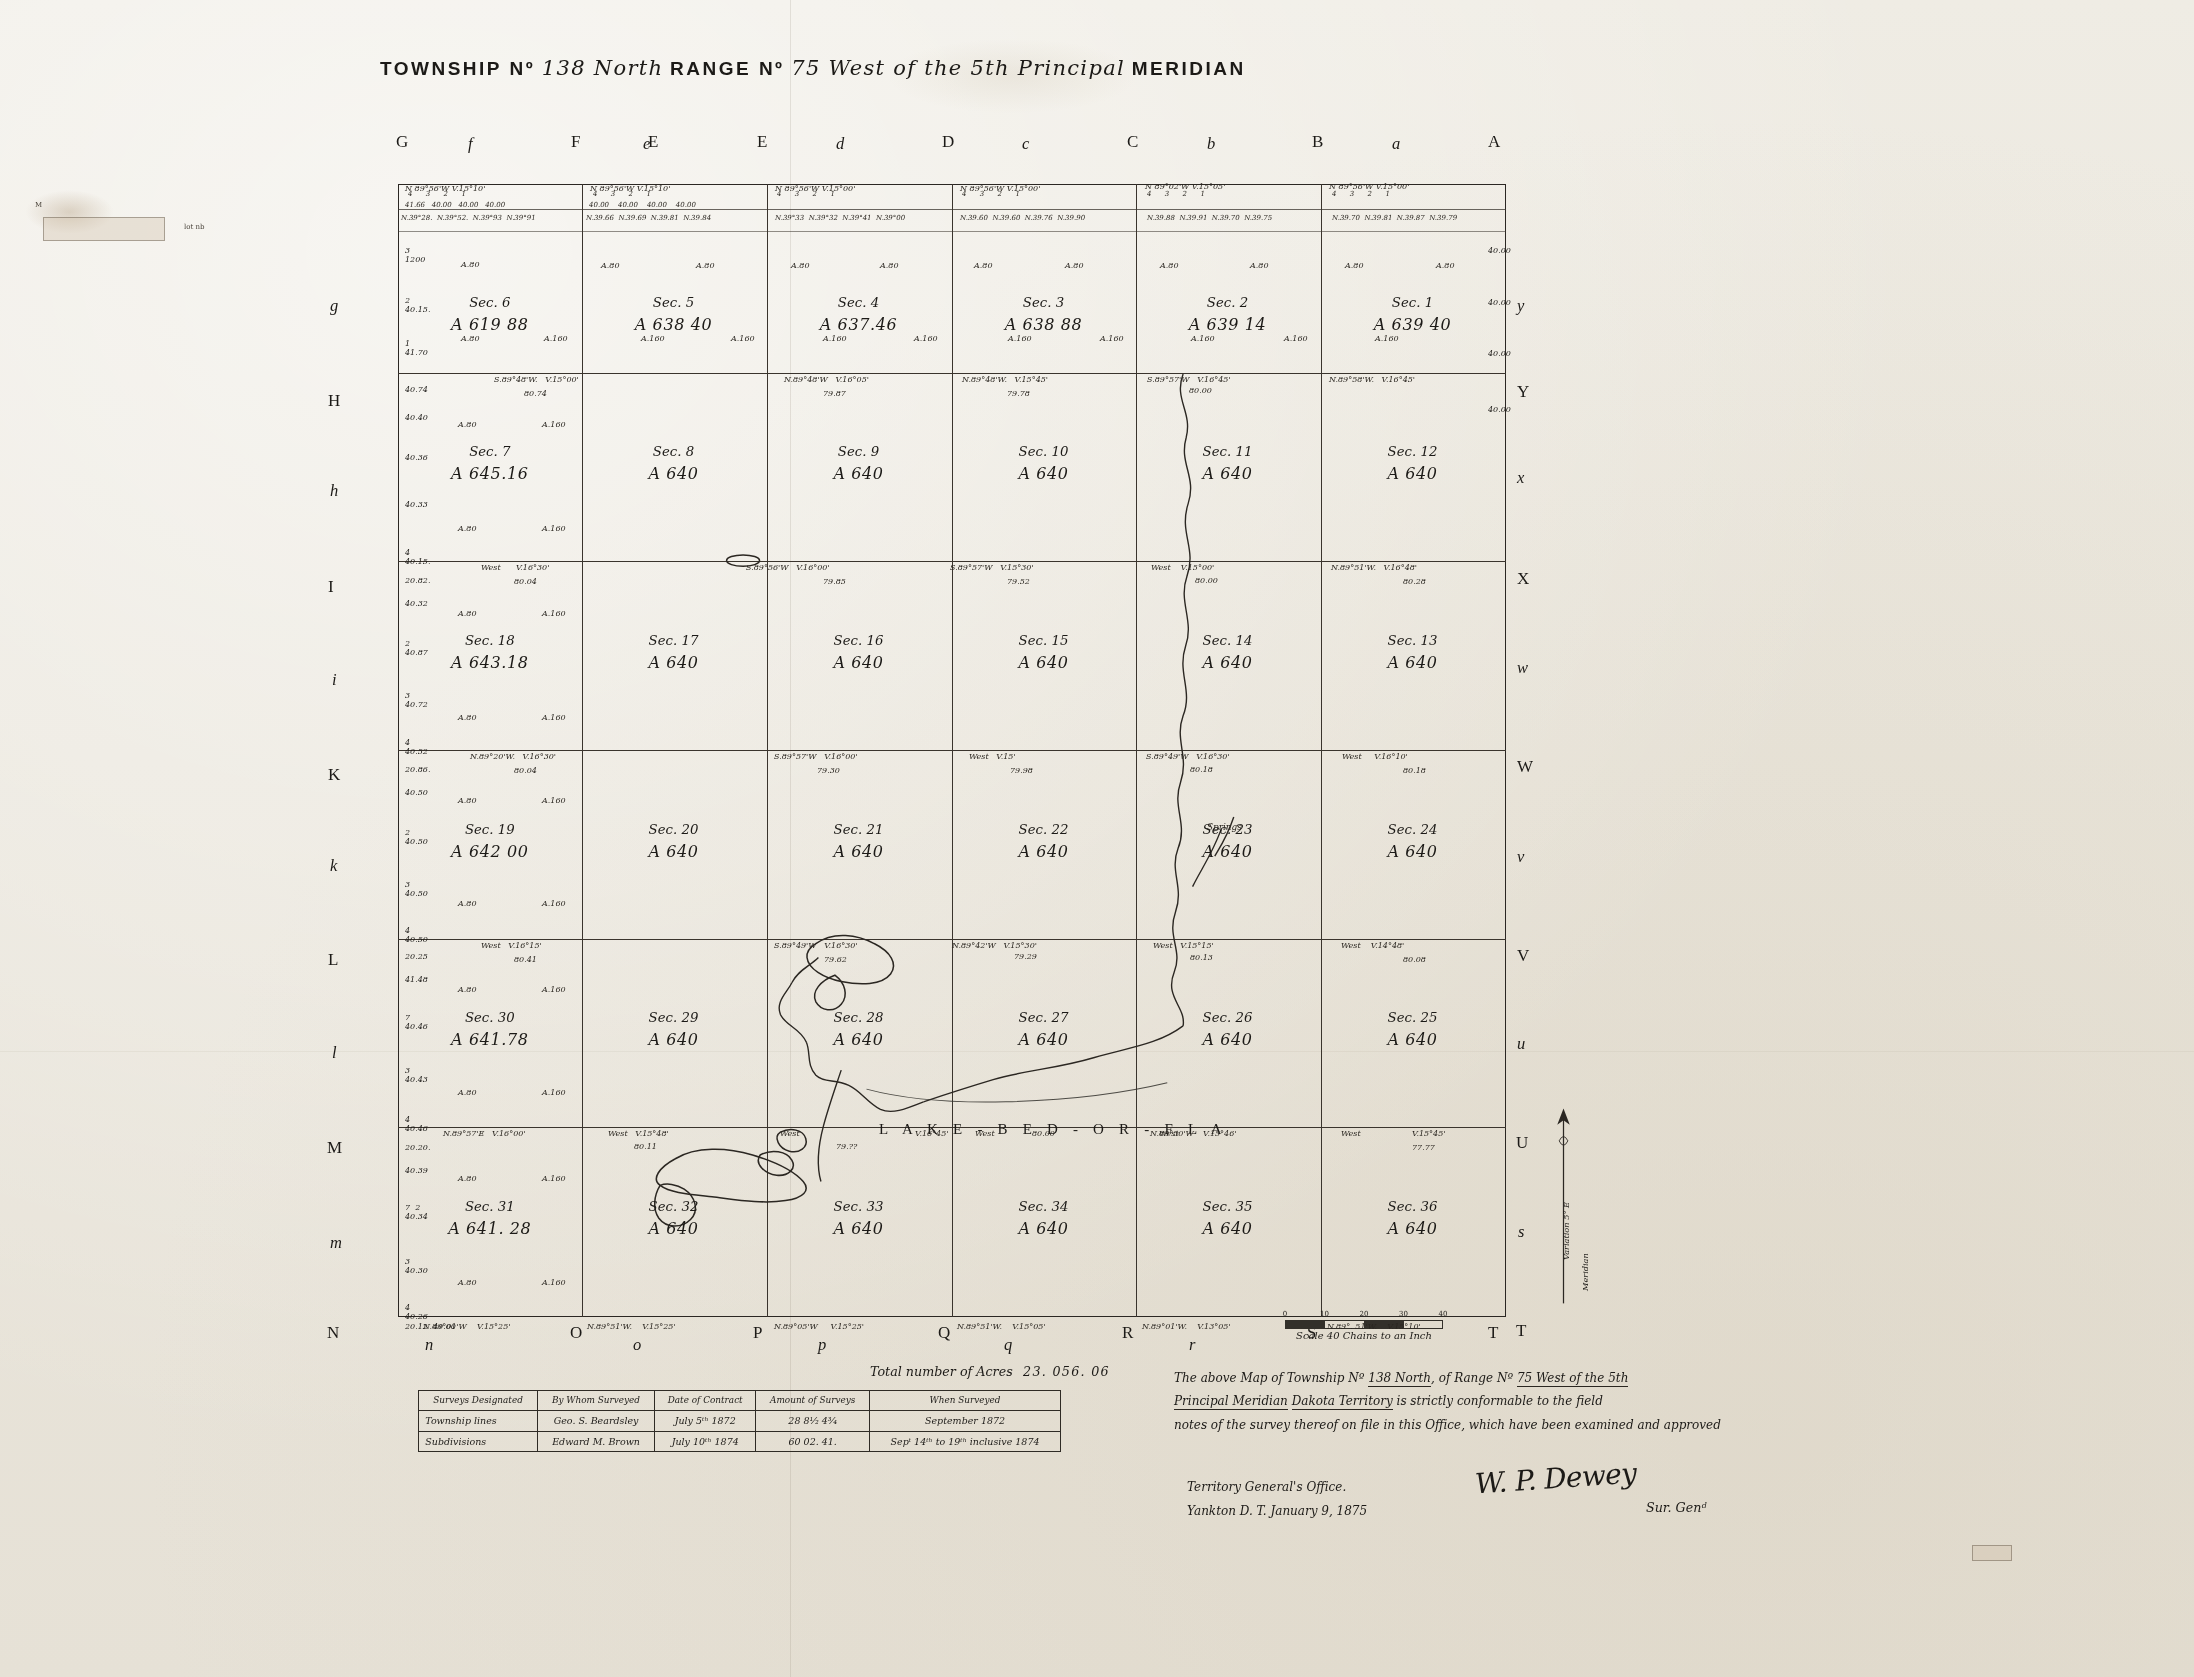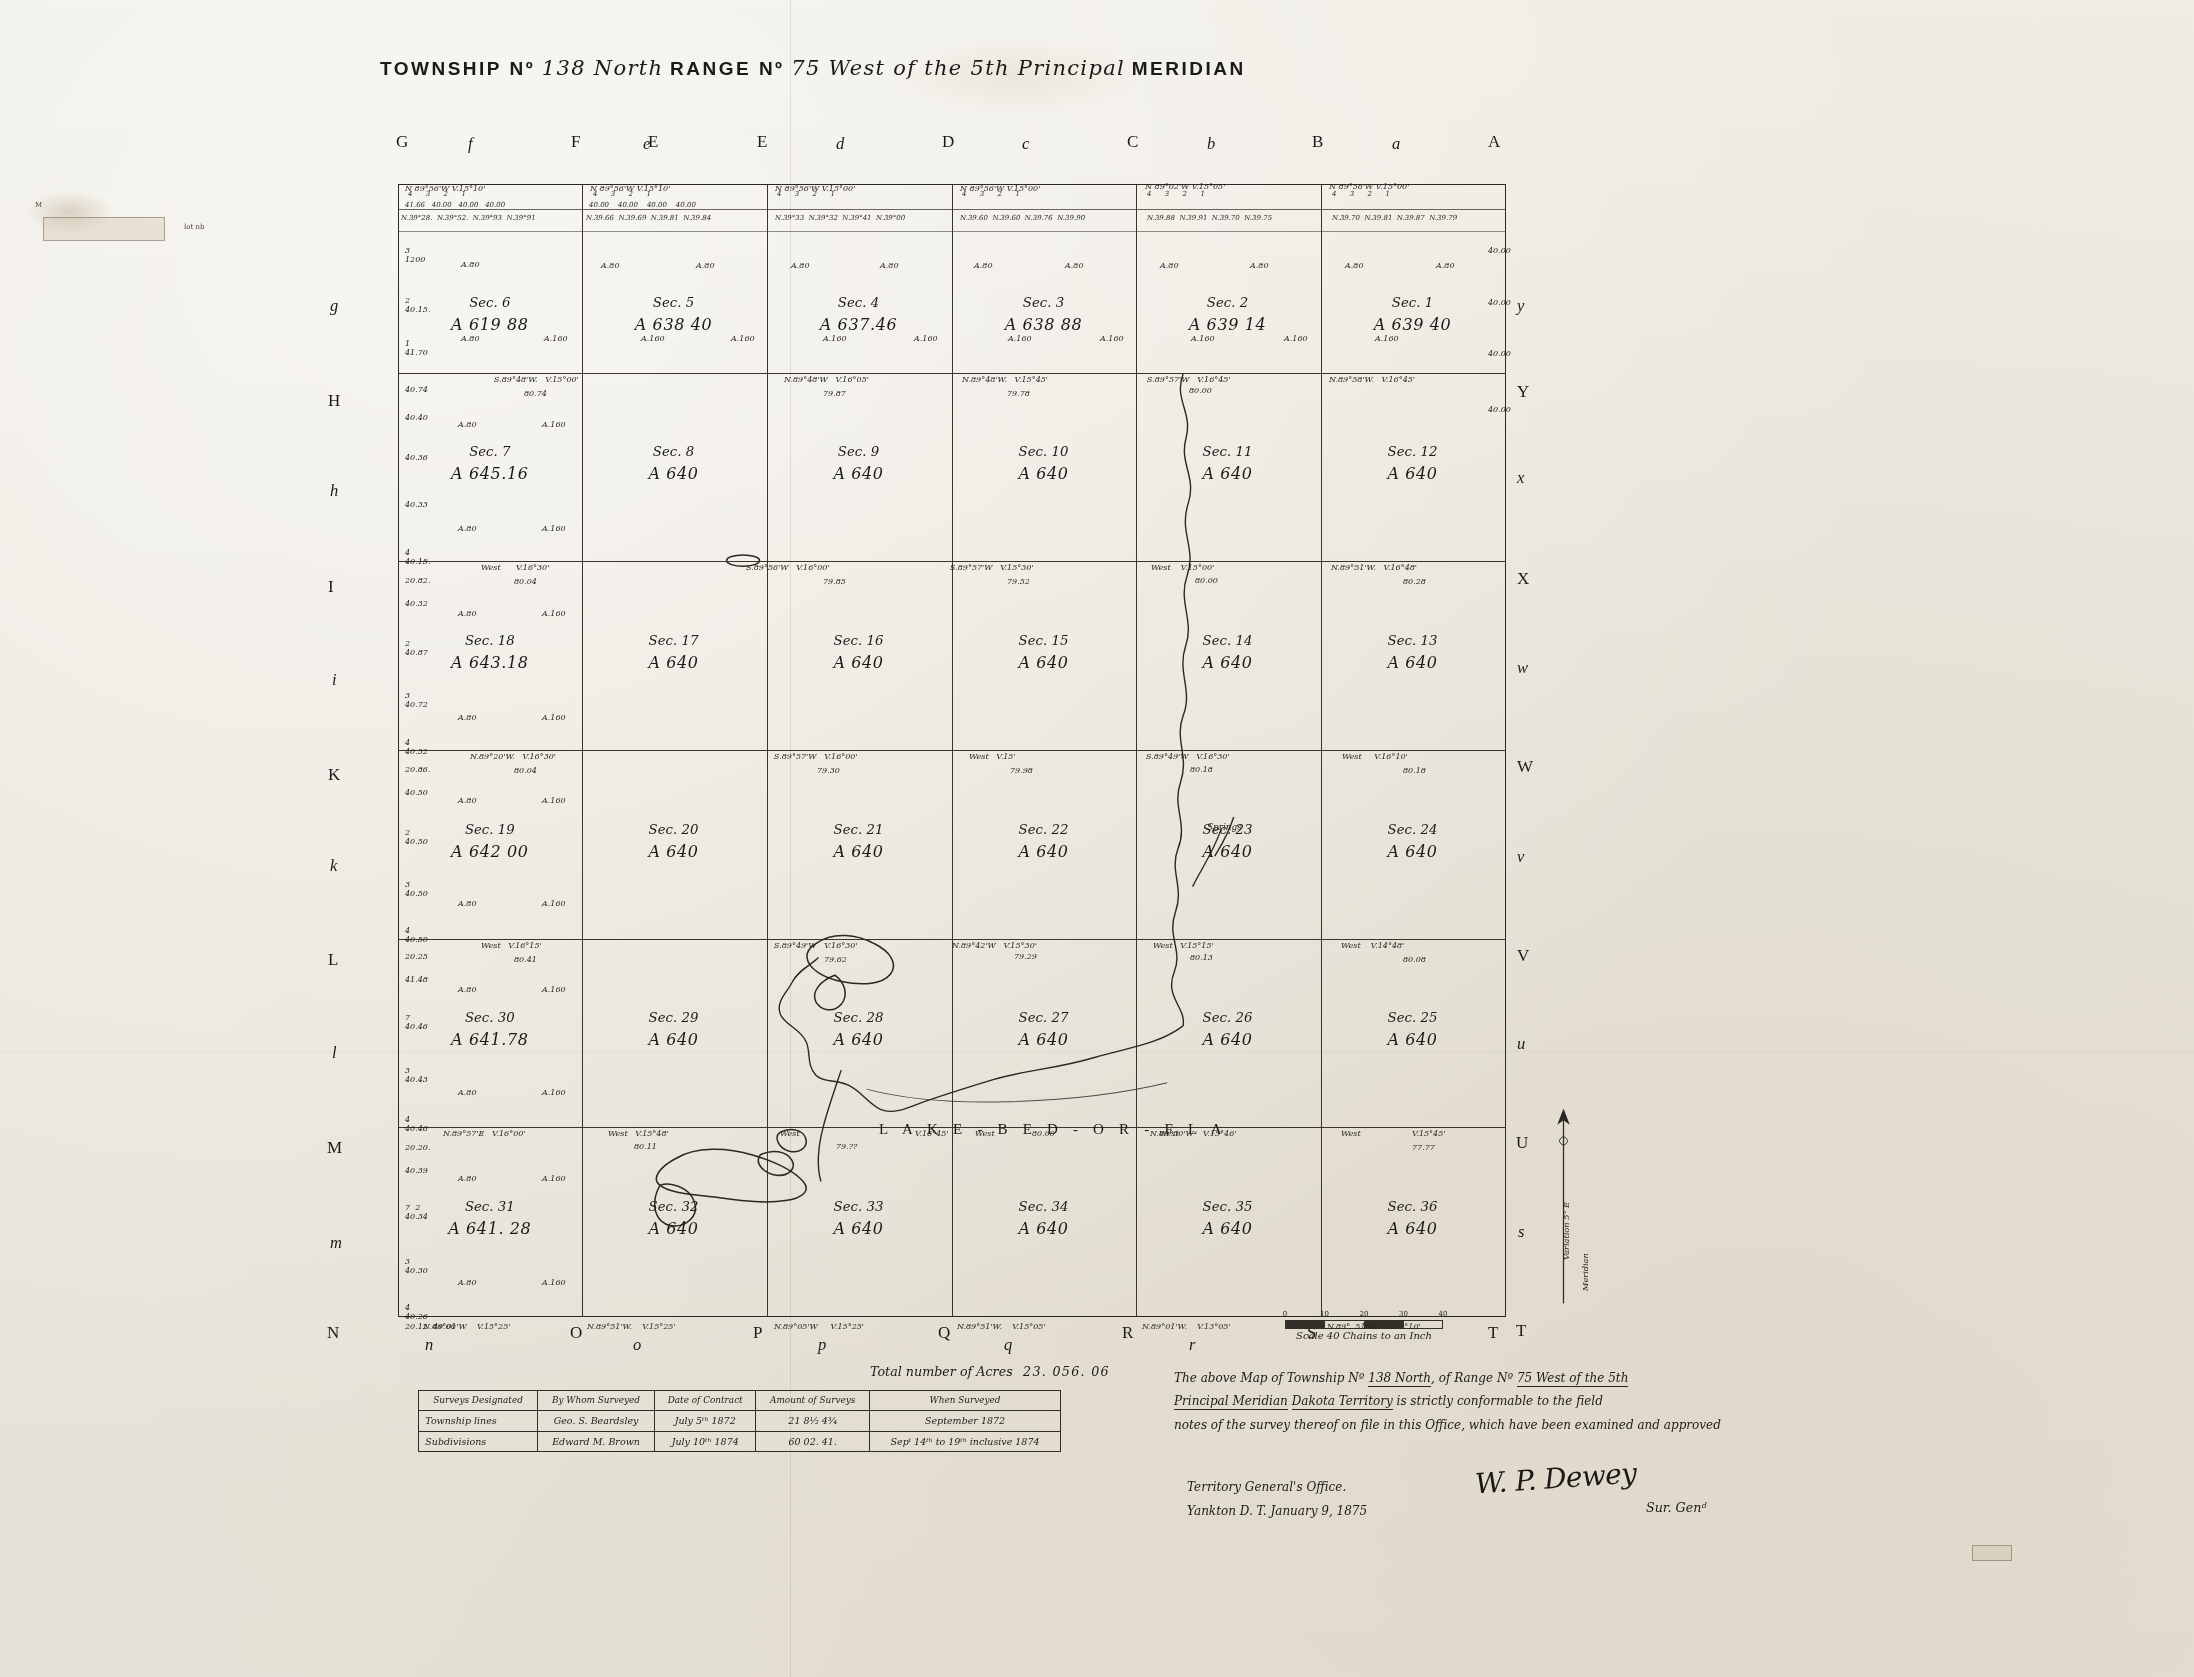--- a/index.html
+++ b/index.html
@@ -557,21 +557,21 @@
         <th>Date of Contract</th>
         <th>Amount of Surveys</th>
         <th>When Surveyed</th>
       </tr>
     </thead>
     <tbody>
       <tr>
         <td class="l">Township lines</td>
         <td>Geo. S. Beardsley</td>
         <td>July 5ᵗʰ 1872</td>
-        <td>21   8¹⁄₂   4³⁄₄</td>
+        <td>28   8¹⁄₂   4³⁄₄</td>
         <td>September 1872</td>
       </tr>
       <tr>
         <td class="l">Subdivisions</td>
         <td>Edward M. Brown</td>
         <td>July 10ᵗʰ 1874</td>
         <td>60   02.   41.</td>
         <td>Sepᵗ 14ᵗʰ to 19ᵗʰ inclusive 1874</td>
       </tr>
     </tbody>

